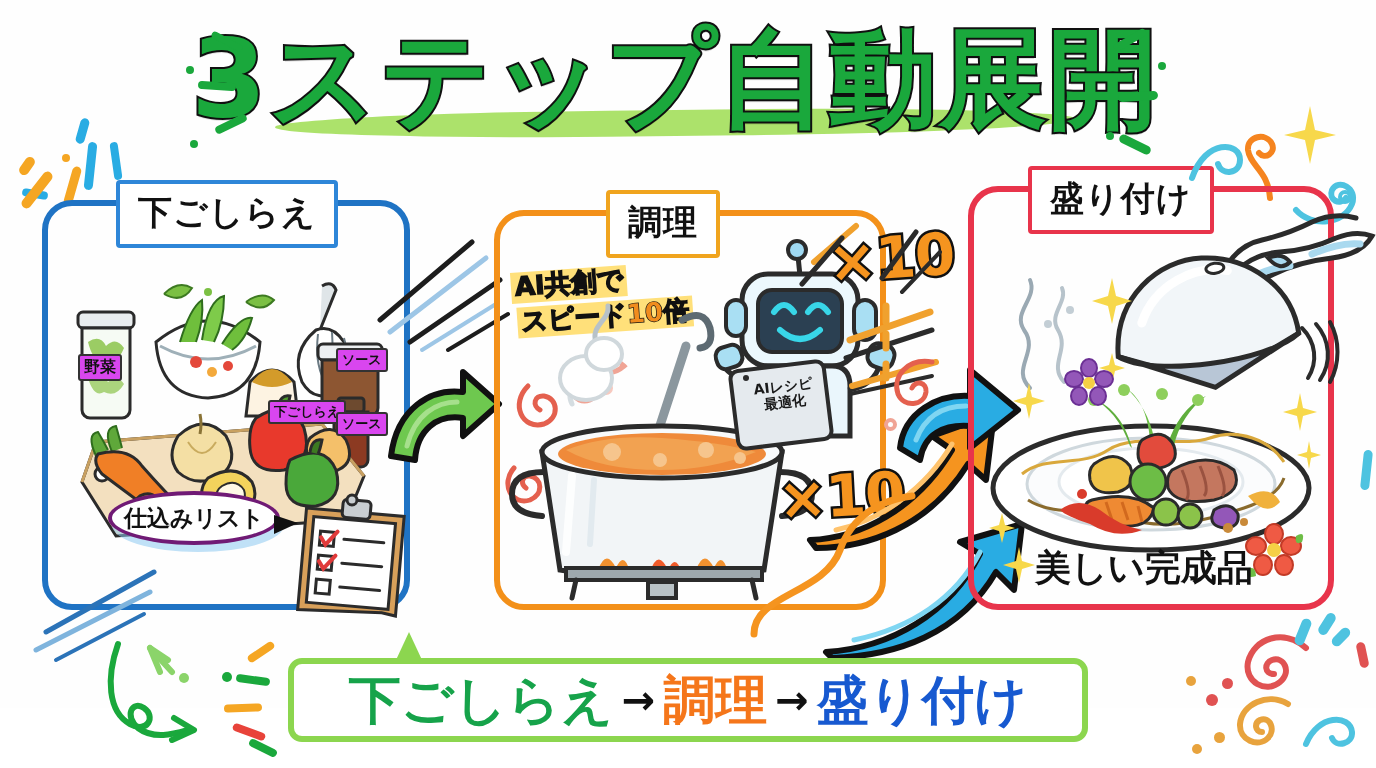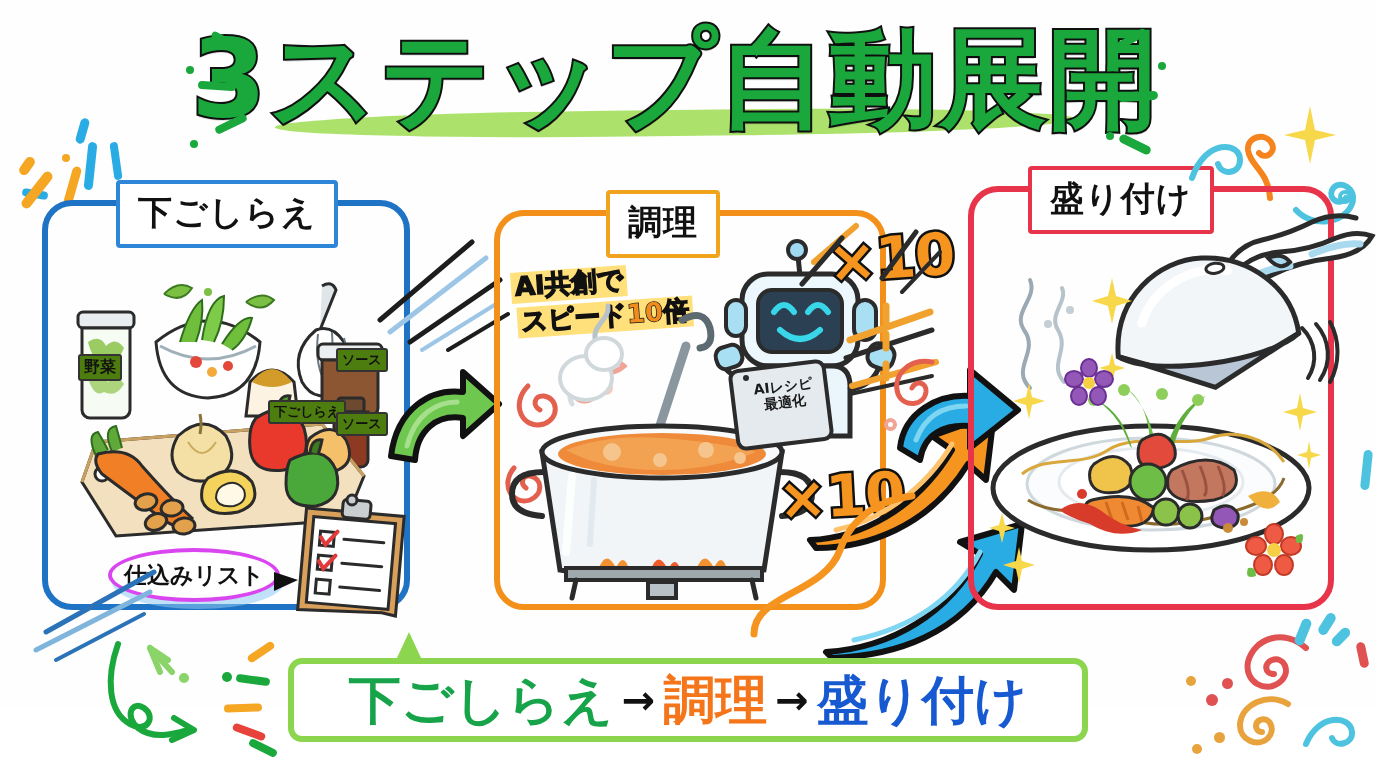--- a/index.html
+++ b/index.html
@@ -76,37 +76,37 @@
   #panel-plate { left: 968px; top: 186px; width: 366px; height: 424px;
                  border: 6px solid #e8344b; }
   #panel-plate .panel-title { left: 54px; border: 4px solid #e8344b; }
 
   
   .sketch { position: absolute; overflow: visible; }
 
   
   .mini-label {
     position: absolute;
-    background: #4d7c0f;
+    background: #d946ef;
     border: 2px solid #333;
     border-radius: 3px;
     font-size: 13px;
     font-weight: bold;
     color: #111;
     padding: 1px 4px;
     white-space: nowrap;
     font-family: "DejaVu Sans", sans-serif;
   }
 
   
   #prep-bubble {
-    position: absolute; left: 108px; top: 548px;
+    position: absolute; left: 108px; top: 491px;
     width: 172px; height: 54px;
     background: #fff;
-    border: 4px solid #d946ef;
+    border: 4px solid #701a75;
     border-radius: 50%;
     display: flex; align-items: center; justify-content: center;
     font-size: 23px; font-weight: bold; color: #111;
     white-space: nowrap;
     font-family: "DejaVu Sans", sans-serif;
     box-shadow: 4px 7px 0 rgba(140,200,240,.55);
   }
   #prep-bubble::after {
     content: ""; position: absolute; right: -22px; top: 20px;
     border-left: 24px solid #111;
@@ -568,20 +568,21 @@
       <ellipse cx="45" cy="22" rx="10" ry="9"></ellipse>
       <ellipse cx="38" cy="41" rx="9" ry="10"></ellipse>
       <ellipse cx="17" cy="41" rx="9" ry="10"></ellipse>
       <ellipse cx="10" cy="22" rx="10" ry="9"></ellipse>
     </g>
     <circle cx="28" cy="26" r="7" fill="#f5d045"></circle>
     <path d="M50 12 q10 -6 6 6 q-8 4 -6 -6 Z" fill="#6dbd46"></path>
     <path d="M2 44 q-4 12 8 8 q0 -10 -8 -8 Z" fill="#6dbd46"></path>
   </svg>
 
+  <div id="plate-caption">美しい完成品</div>
 
   <svg class="sketch" style="left:1182px;top:118px;" width="70" height="70" viewBox="0 0 70 70">
     <path d="M10 60 C24 20 58 24 58 42 C58 56 40 58 36 46" fill="none" stroke="#4ec3e0" stroke-width="6" stroke-linecap="round"></path>
   </svg>
 
   <div id="summary-tick"></div>
   <div id="summary">
     <span class="seg c-green">下ごしらえ</span>
     <span class="arrow">→</span>
     <span class="seg c-orange">調理</span>

